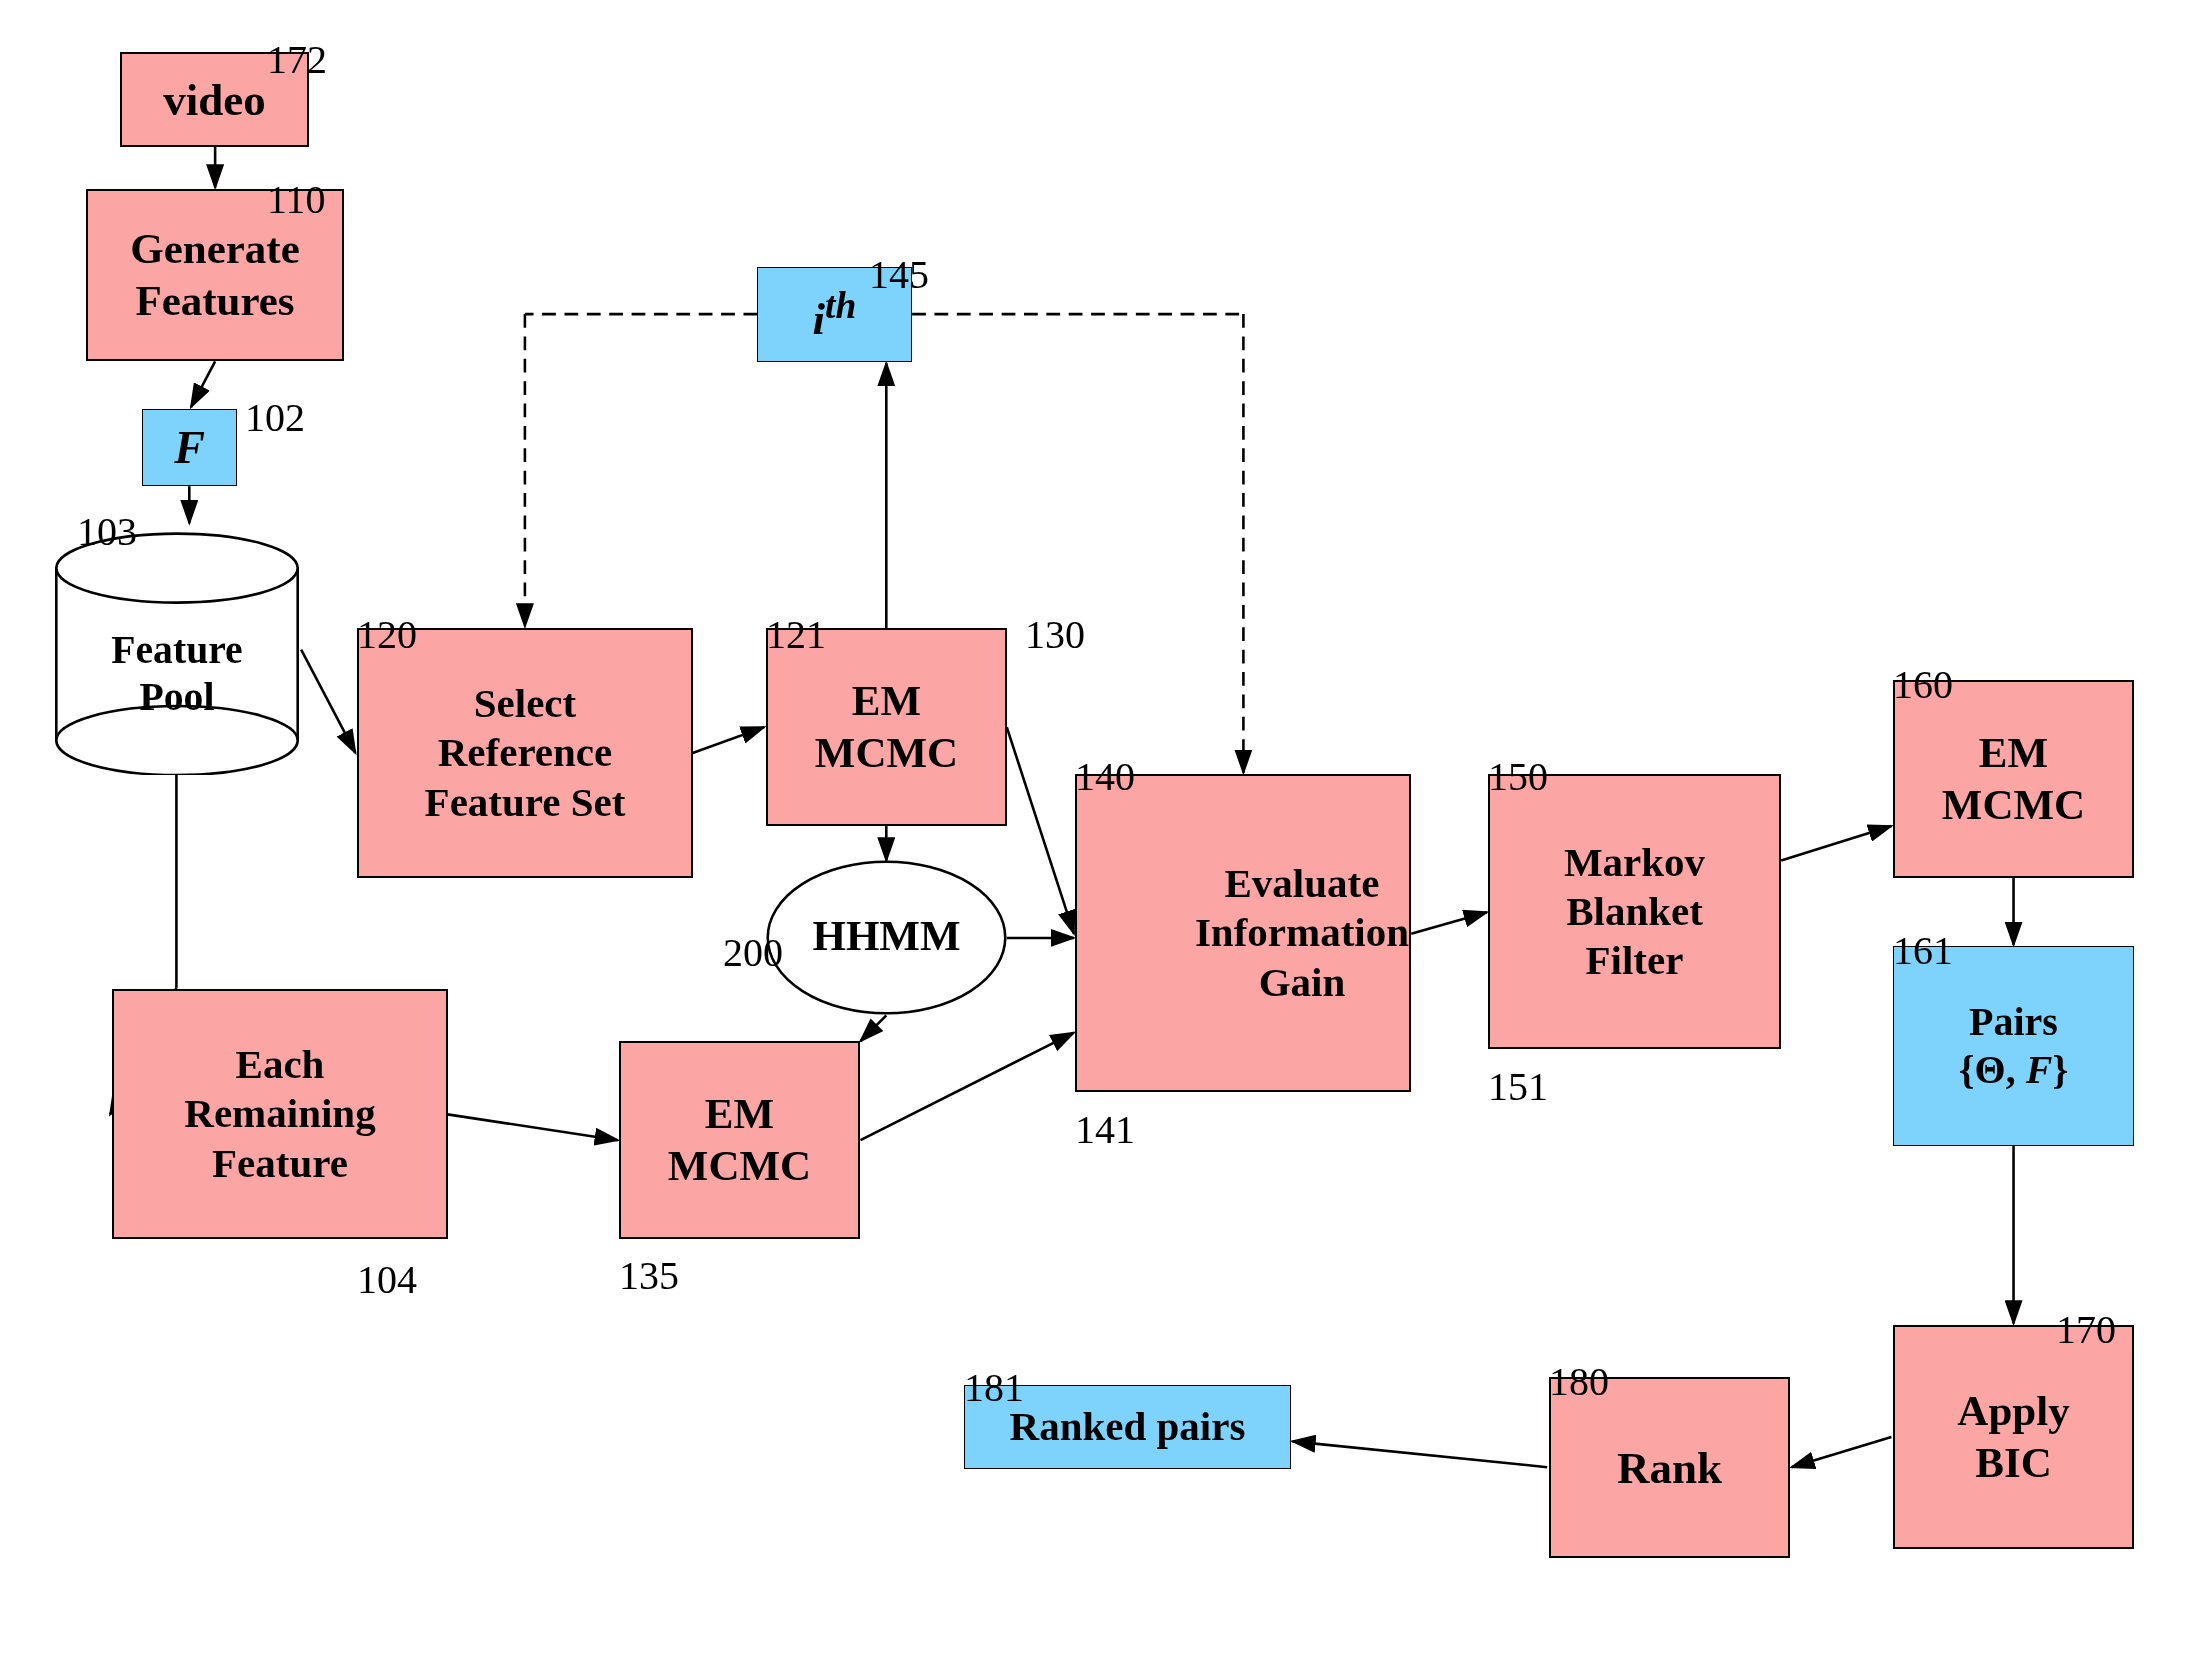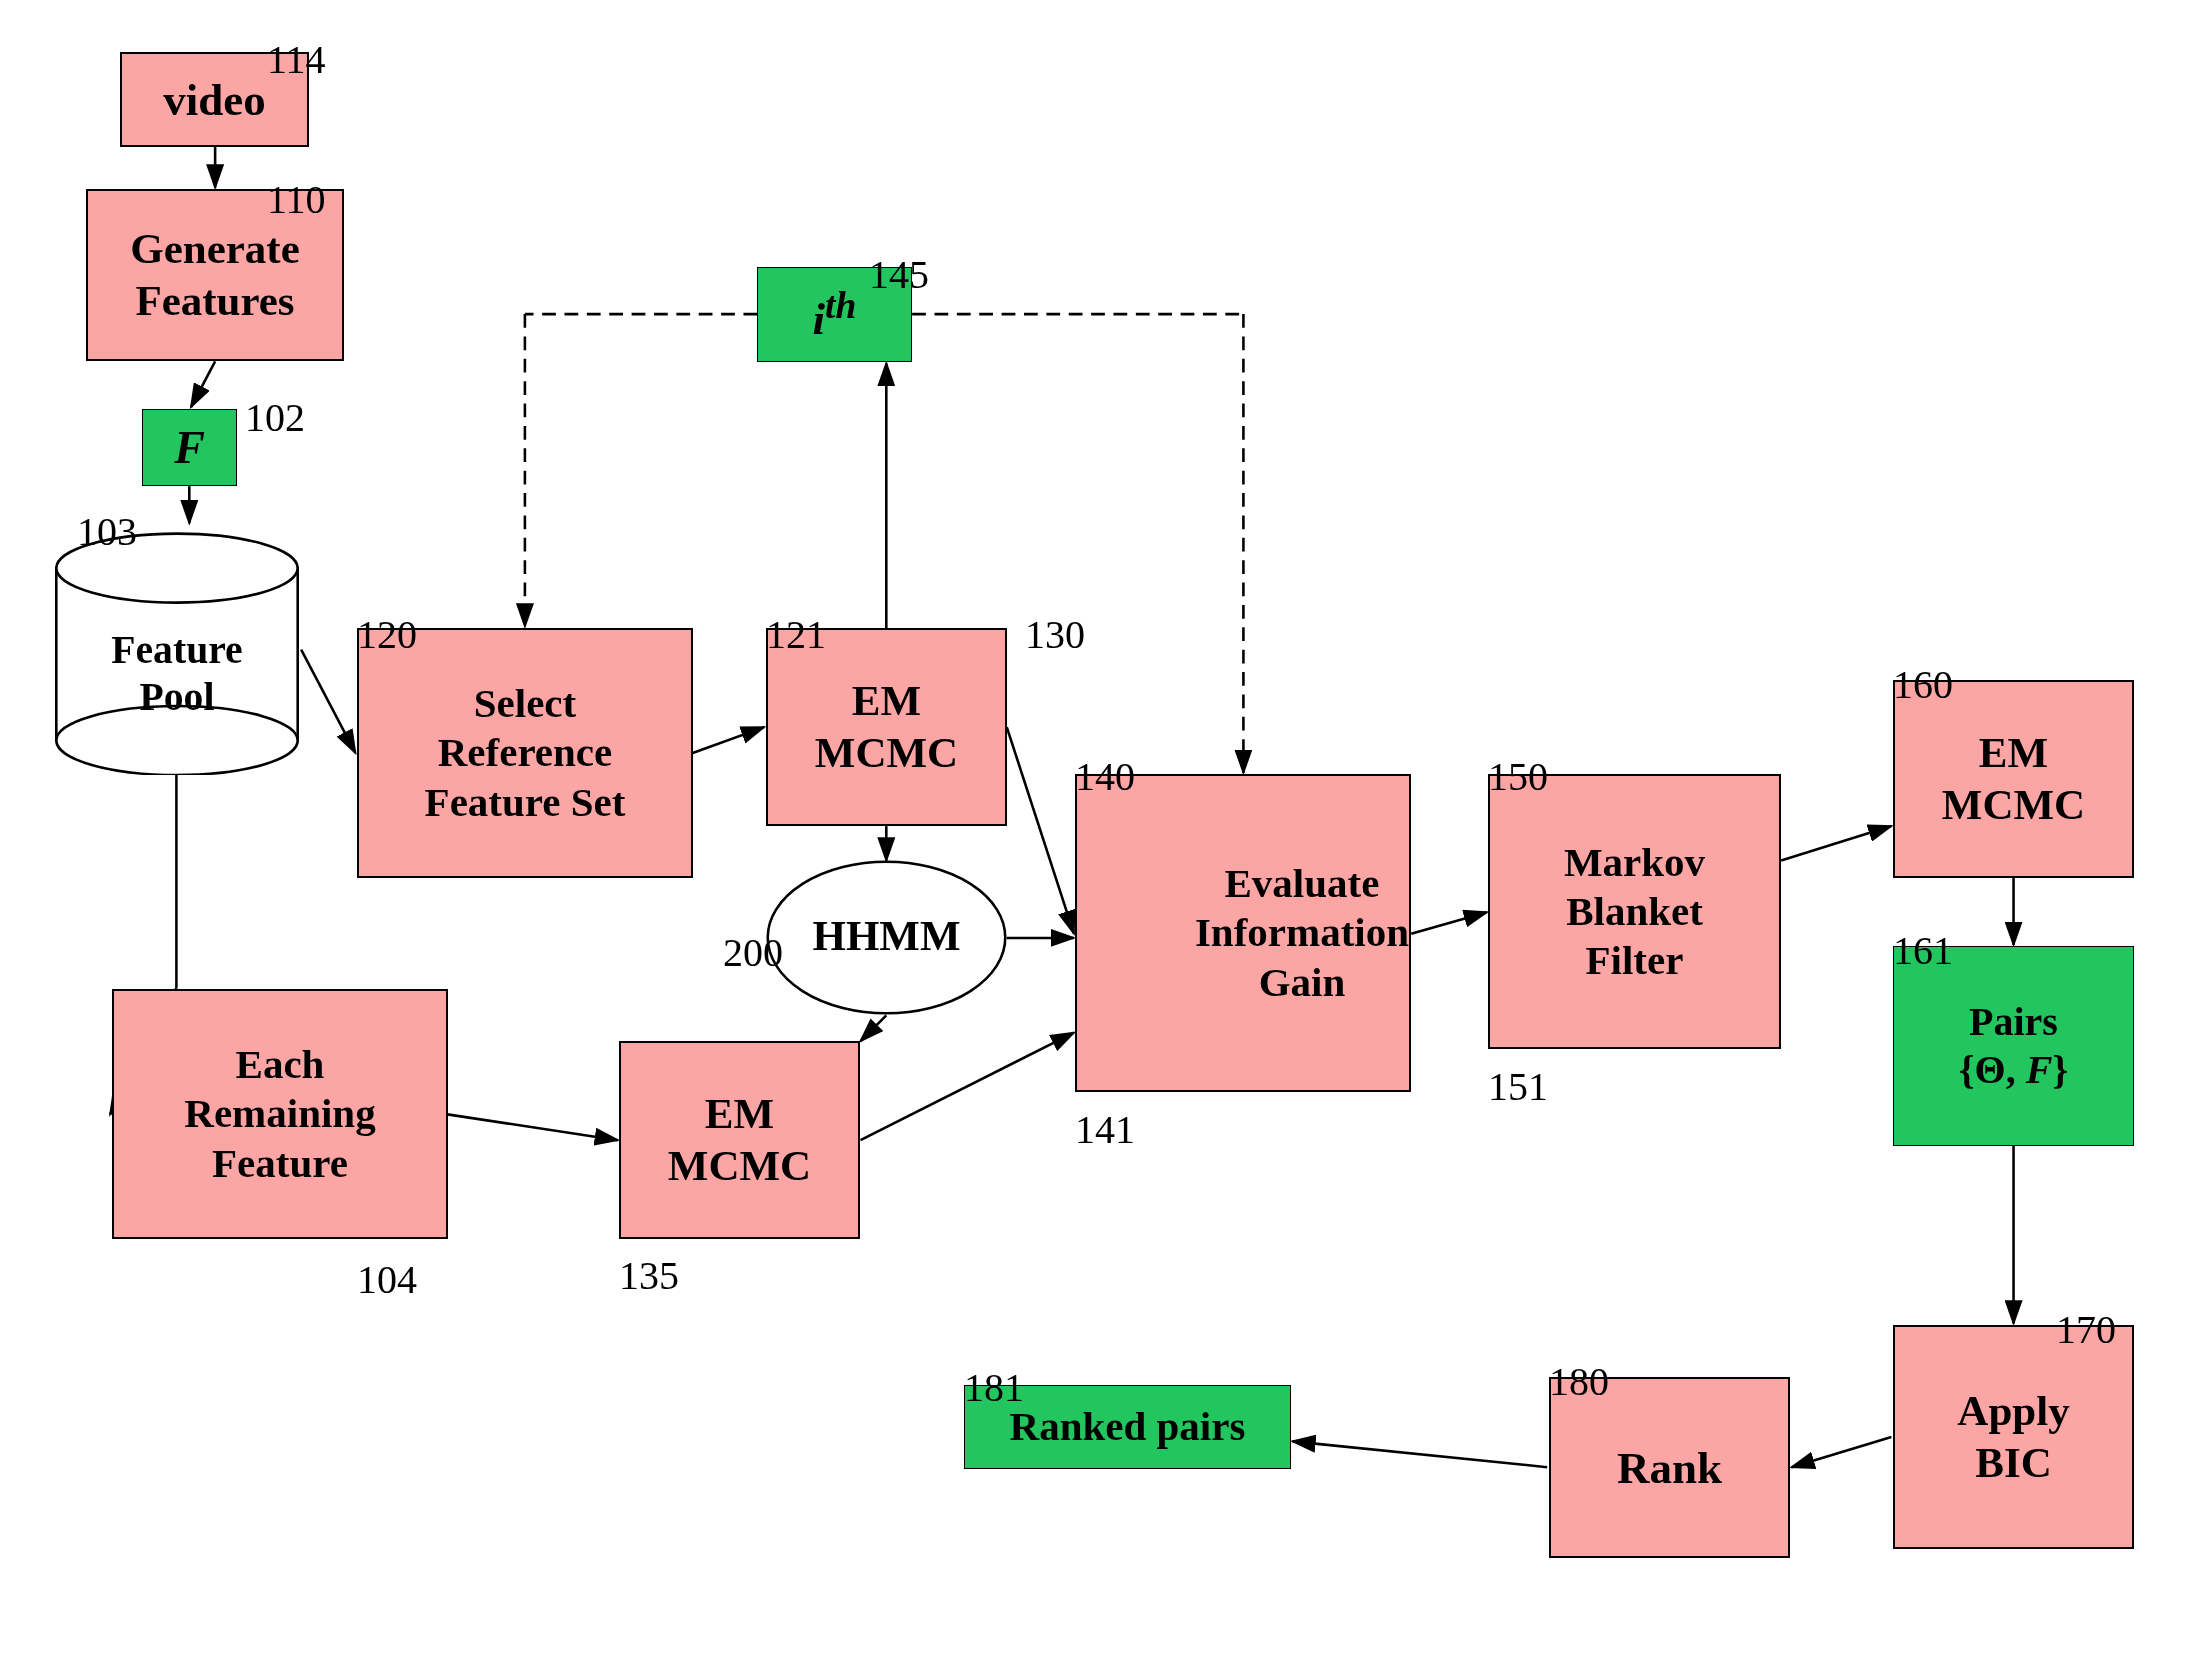--- a/index.html
+++ b/index.html
@@ -25,21 +25,21 @@
       align-items: center;
       justify-content: center;
       text-align: center;
       font-size: 45px;
       font-weight: bold;
       line-height: 1.2;
     }
     .box-thin {
       position: absolute;
       border: 1.7px solid #000;
-      background: #22c55e;
+      background: #7dd3fc;
       display: flex;
       align-items: center;
       justify-content: center;
       text-align: center;
       font-size: 45px;
       font-weight: bold;
       line-height: 1.2;
     }
     .label {
       position: absolute;
@@ -190,21 +190,21 @@
     <span>EM<br>MCMC</span>
   </div>
 
   <div style="position:absolute;left:766px;top:860px;width:241px;height:155px;">
     <svg width="241" height="155" xmlns="http://www.w3.org/2000/svg" viewBox="0 0 280 180">
       <ellipse cx="140" cy="90" rx="138" ry="88" fill="white" stroke="black" stroke-width="3"></ellipse>
       <text x="140" y="105" text-anchor="middle" font-family="Times New Roman, Times, serif" font-size="50" font-weight="bold" fill="black">HHMM</text>
     </svg>
   </div>
 
-  <span class="label" style="left:267px;top:36px;">114</span>
+  <span class="label" style="left:267px;top:36px;">172</span>
   <span class="label" style="left:267px;top:176px;">110</span>
   <span class="label" style="left:245px;top:394px;">102</span>
   <span class="label" style="left:77px;top:508px;">103</span>
   <span class="label" style="left:357px;top:1256px;">104</span>
   <span class="label" style="left:357px;top:611px;">120</span>
   <span class="label" style="left:766px;top:611px;">121</span>
   <span class="label" style="left:989px;top:611px;margin-left:36px;">130</span>
   <span class="label" style="left:1075px;top:753px;">140</span>
   <span class="label" style="left:1075px;top:1106px;">141</span>
   <span class="label" style="left:869px;top:251px;">145</span>

